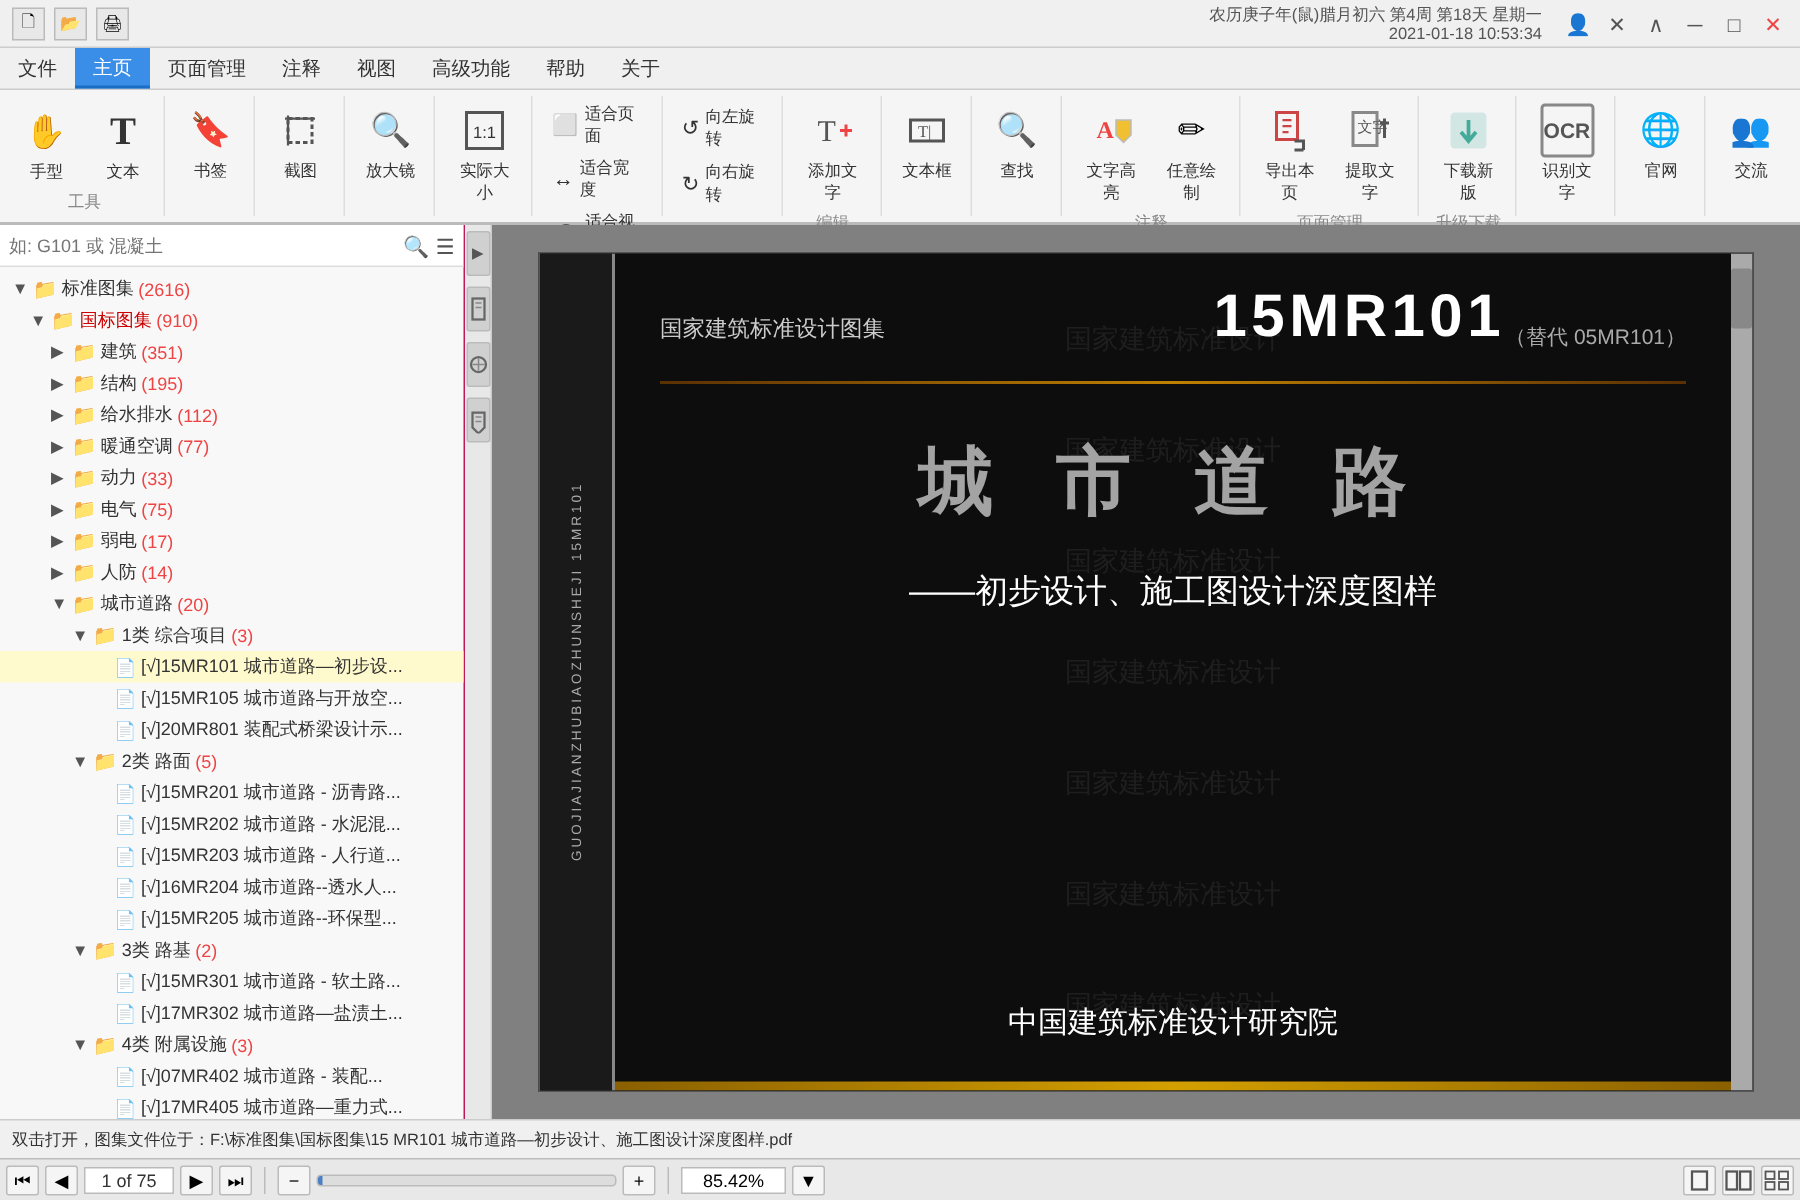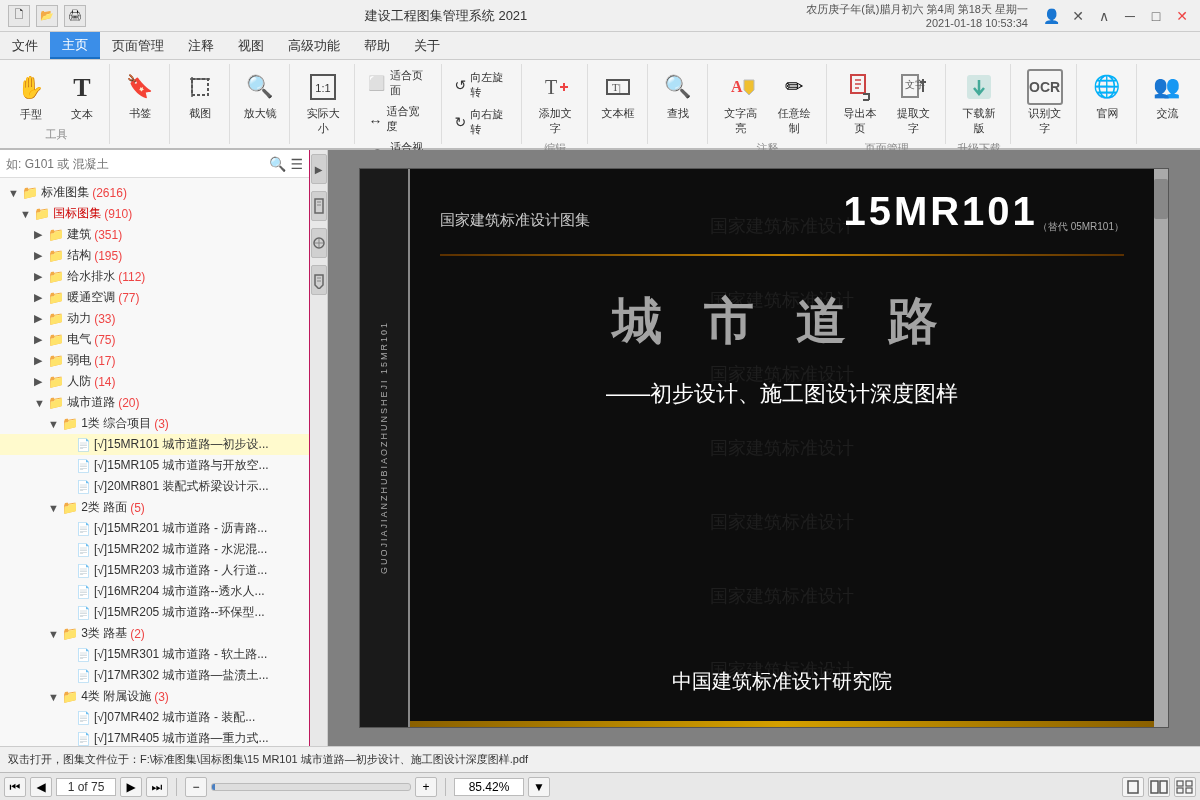--- a/index.html
+++ b/index.html
@@ -354,21 +354,20 @@
   </style>
 </head>
 <body>
 
 <div id="title-bar">
   <div class="left-icons">
     <div class="title-icon">🗋</div>
     <div class="title-icon">📂</div>
     <div class="title-icon">🖨</div>
   </div>
-  <div class="title">建设工程图集管理系统 2021</div>
   <div style="display:flex; align-items:center; gap:10px;">
     <div id="top-right-status">
       <span>农历庚子年(鼠)腊月初六 第4周 第18天 星期一</span>
       <span>2021-01-18  10:53:34</span>
     </div>
     <div class="right-icons">
       <div class="title-btn">👤</div>
       <div class="title-btn">✕</div>
       <div class="title-btn">∧</div>
       <div class="title-btn">─</div>
@@ -816,21 +815,21 @@
             <div class="watermark-line">国家建筑标准设计</div>
             <div class="watermark-line">国家建筑标准设计</div>
             <div class="watermark-line">国家建筑标准设计</div>
             <div class="watermark-line">国家建筑标准设计</div>
           </div>
 
           <div class="pdf-header">
             <div style="color:#ccc; font-size:15px;">国家建筑标准设计图集</div>
             <div style="display:flex; align-items:flex-end;">
               <div style="color:#fff; font-size:40px; font-weight:bold; font-family:Arial,sans-serif; letter-spacing:3px;">15MR101</div>
-              <div style="color:#aaa; font-size:10px;">（替代 05MR101）</div>
+              <div style="color:#aaa; font-size:14px;">（替代 05MR101）</div>
             </div>
           </div>
 
           <div style="height:2px; background: linear-gradient(to right, #5a3000, #c08000, #5a3000); margin-bottom:16px; position:relative; z-index:2;"></div>
 
           <div style="color:#a3a3a3; font-size:50px; font-weight:bold; text-align:center; letter-spacing:14px; margin: 16px 0; position:relative; z-index:2; font-family:'Microsoft YaHei',sans-serif;">城  市  道  路</div>
 
           <div style="color:#fff; font-size:22px; text-align:center; margin:8px 0 20px 0; position:relative; z-index:2; font-family:'Microsoft YaHei',sans-serif;">——初步设计、施工图设计深度图样</div>
 
           <div style="color:#fff; font-size:20px; text-align:center; margin-top:auto; padding-bottom:12px; position:relative; z-index:2; font-family:'Microsoft YaHei',sans-serif;">中国建筑标准设计研究院</div>

